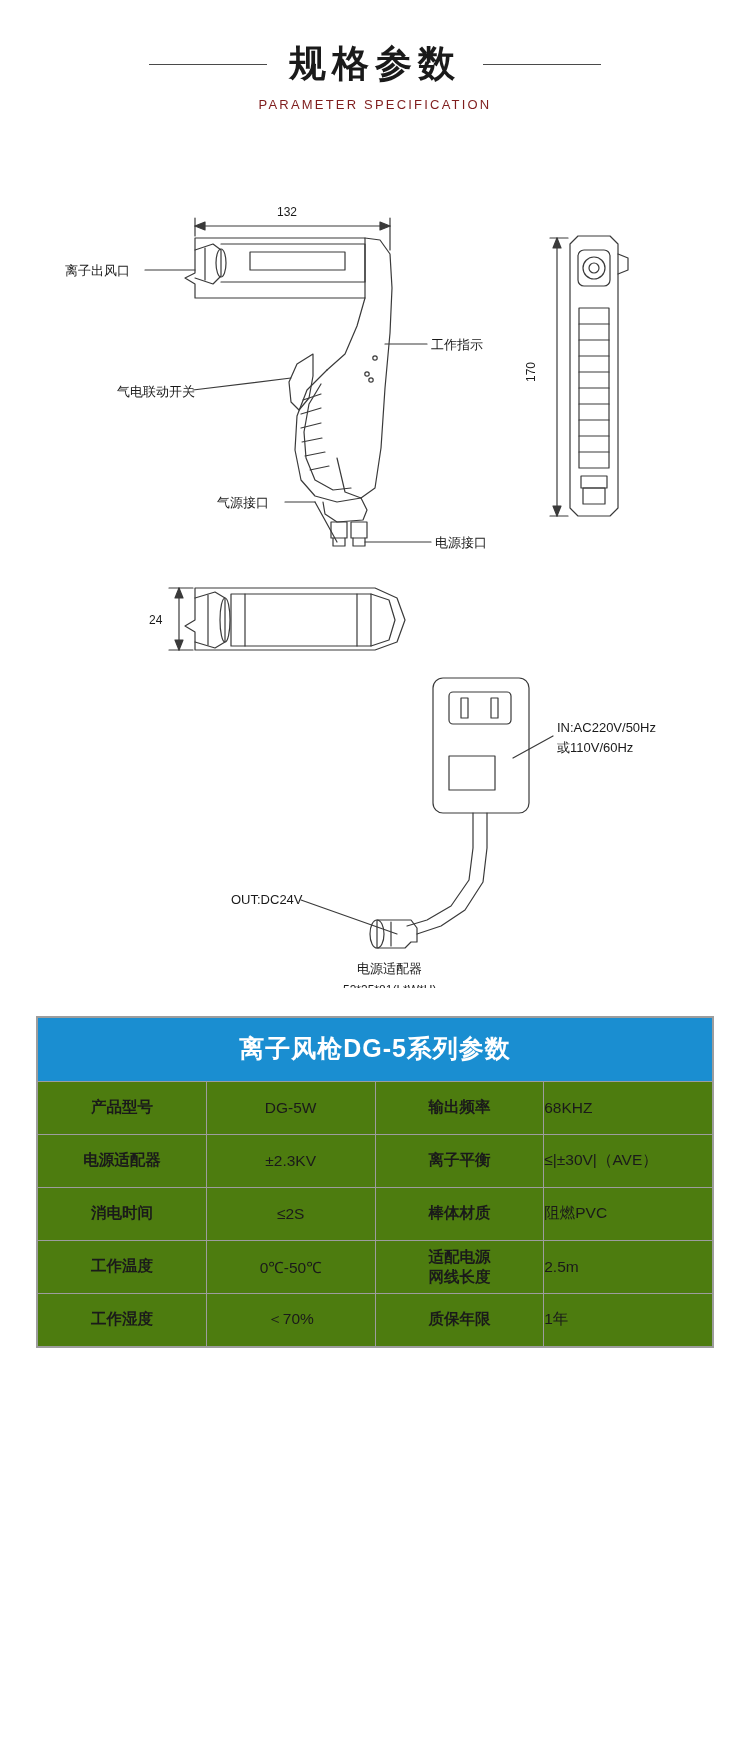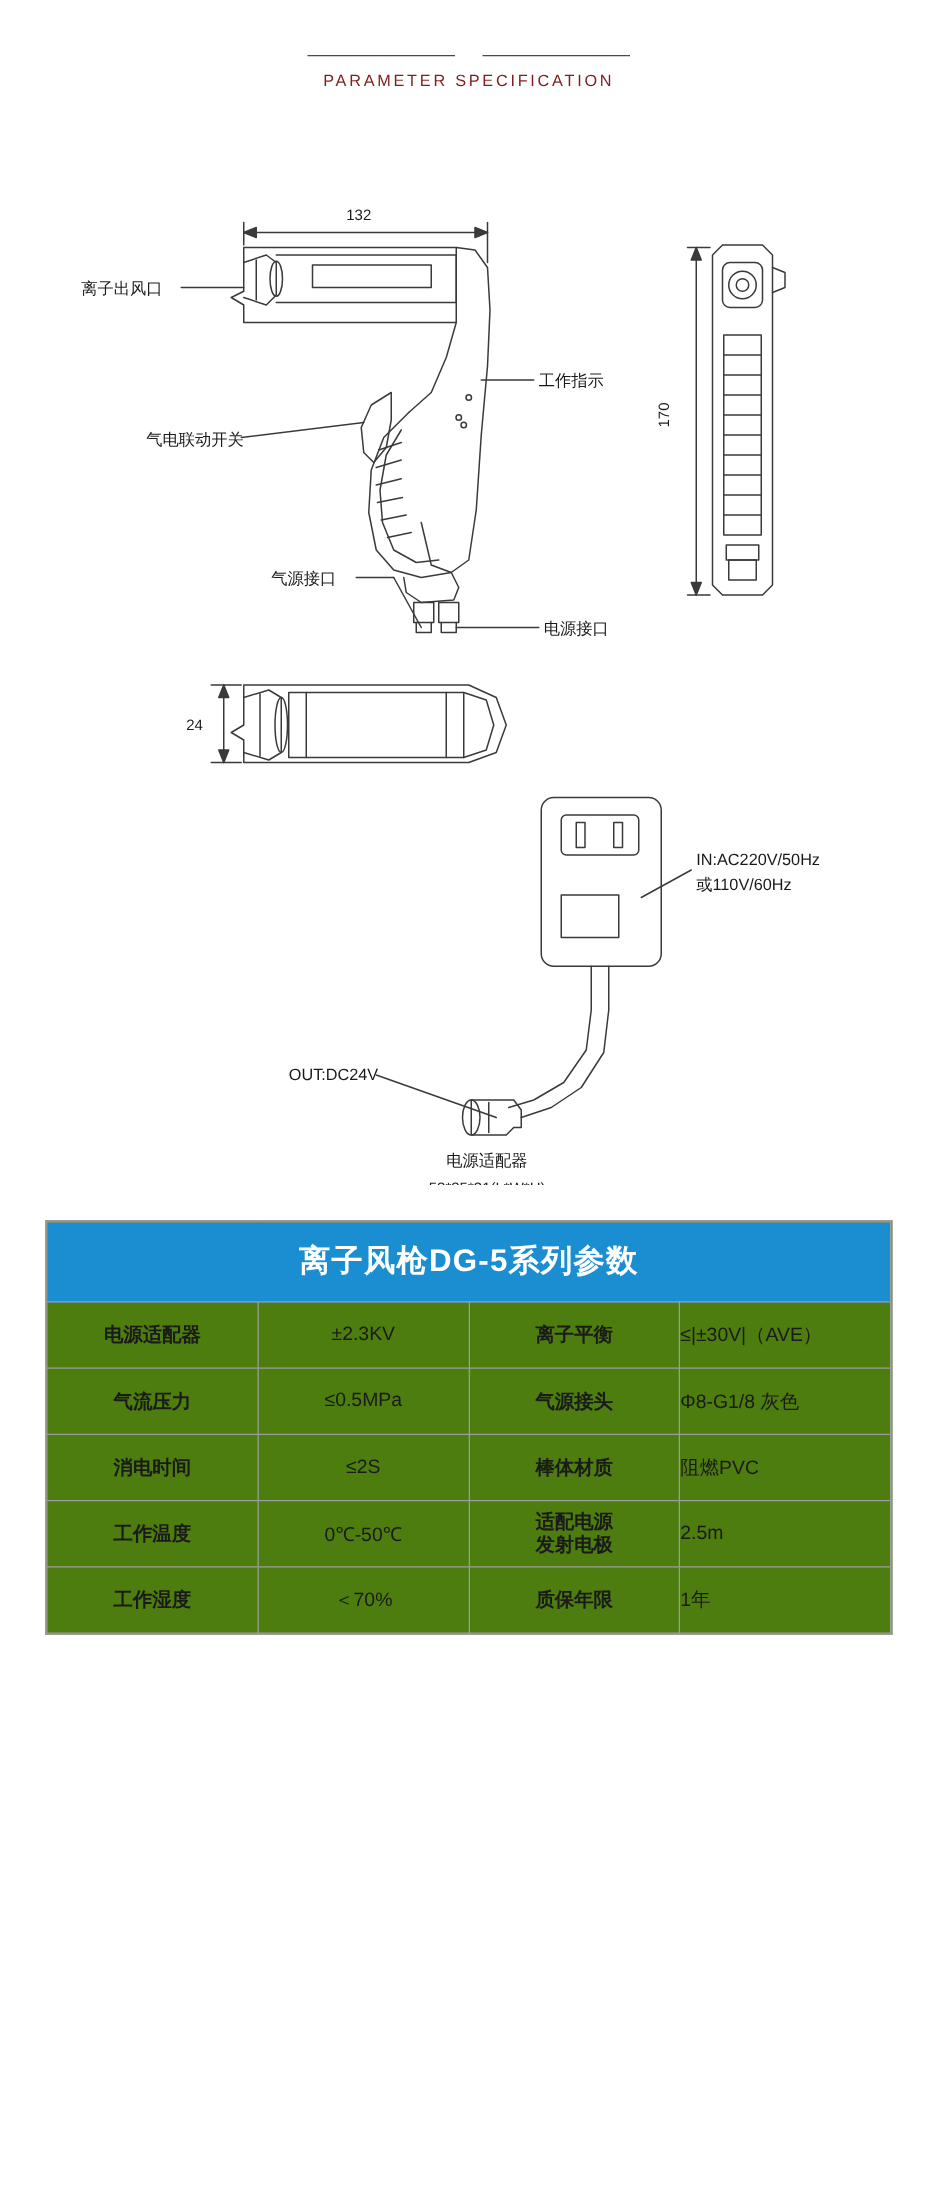--- a/index.html
+++ b/index.html
@@ -105,20 +105,21 @@
   .two-line {
     line-height: 1.25;
   }
 </style>
 </head>
 <body>
 
 <div class="header">
   <div class="header-title-row">
     <div class="header-rule"></div>
+    <div class="header-title">规格参数</div>
     <div class="header-rule"></div>
   </div>
   <div class="header-sub">PARAMETER SPECIFICATION</div>
 </div>
 
 <div class="drawing">
   <svg width="660" height="830" viewBox="0 0 660 830" xmlns="http://www.w3.org/2000/svg">
     <g fill="none" stroke="#3a3a3a" stroke-width="1.2" stroke-linejoin="round" stroke-linecap="round">
 
       <path d="M150 80 L150 115 L140 120 L150 126 L150 140 L320 140 L320 80 Z"></path>
@@ -255,42 +256,42 @@
 
 <div class="table-wrap">
   <table class="spec">
     <thead>
       <tr>
         <th class="table-title" colspan="4">离子风枪DG-5系列参数</th>
       </tr>
     </thead>
     <tbody>
       <tr>
+        <td class="key">产品型号</td>
+        <td class="val center">DG-5W</td>
+        <td class="key">输出频率</td>
+        <td class="val">68KHZ</td>
+      </tr>
+      <tr>
         <td class="key">电源适配器</td>
         <td class="val center">±2.3KV</td>
         <td class="key">离子平衡</td>
         <td class="val">≤|±30V|（AVE）</td>
       </tr>
       <tr>
-        <td class="key">气流压力</td>
-        <td class="val center">≤0.5MPa</td>
-        <td class="key">气源接头</td>
-        <td class="val">Φ8-G1/8 灰色</td>
-      </tr>
-      <tr>
         <td class="key">消电时间</td>
         <td class="val center">≤2S</td>
         <td class="key">棒体材质</td>
         <td class="val">阻燃PVC</td>
       </tr>
       <tr>
         <td class="key">工作温度</td>
         <td class="val center">0℃-50℃</td>
         <td class="key two-line" style="white-space:pre-line;">适配电源
-发射电极</td>
+网线长度</td>
         <td class="val">2.5m</td>
       </tr>
       <tr>
         <td class="key">工作湿度</td>
         <td class="val center">＜70%</td>
         <td class="key">质保年限</td>
         <td class="val">1年</td>
       </tr>
     </tbody>
   </table>

